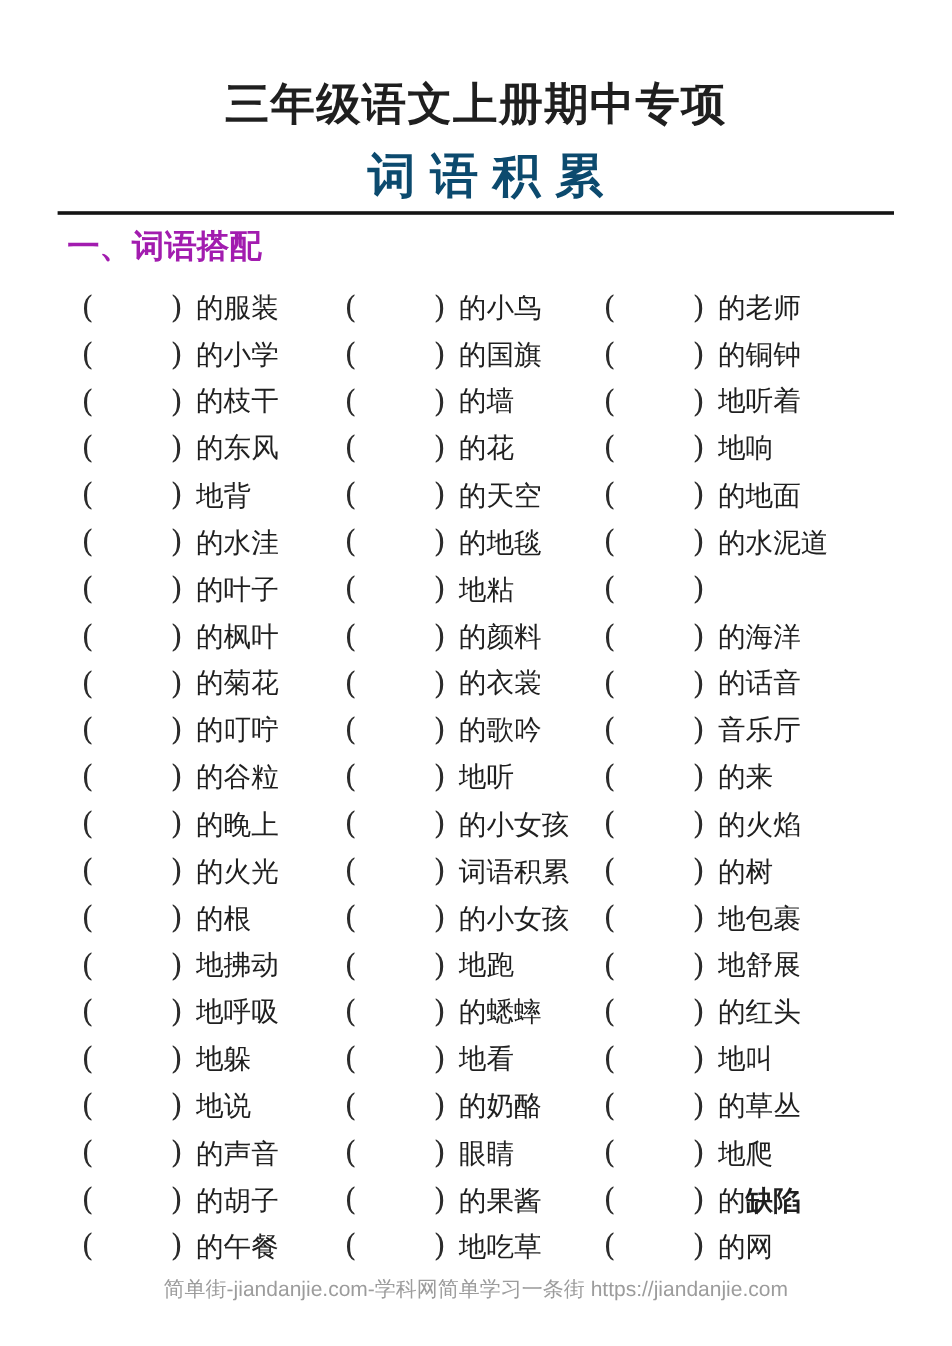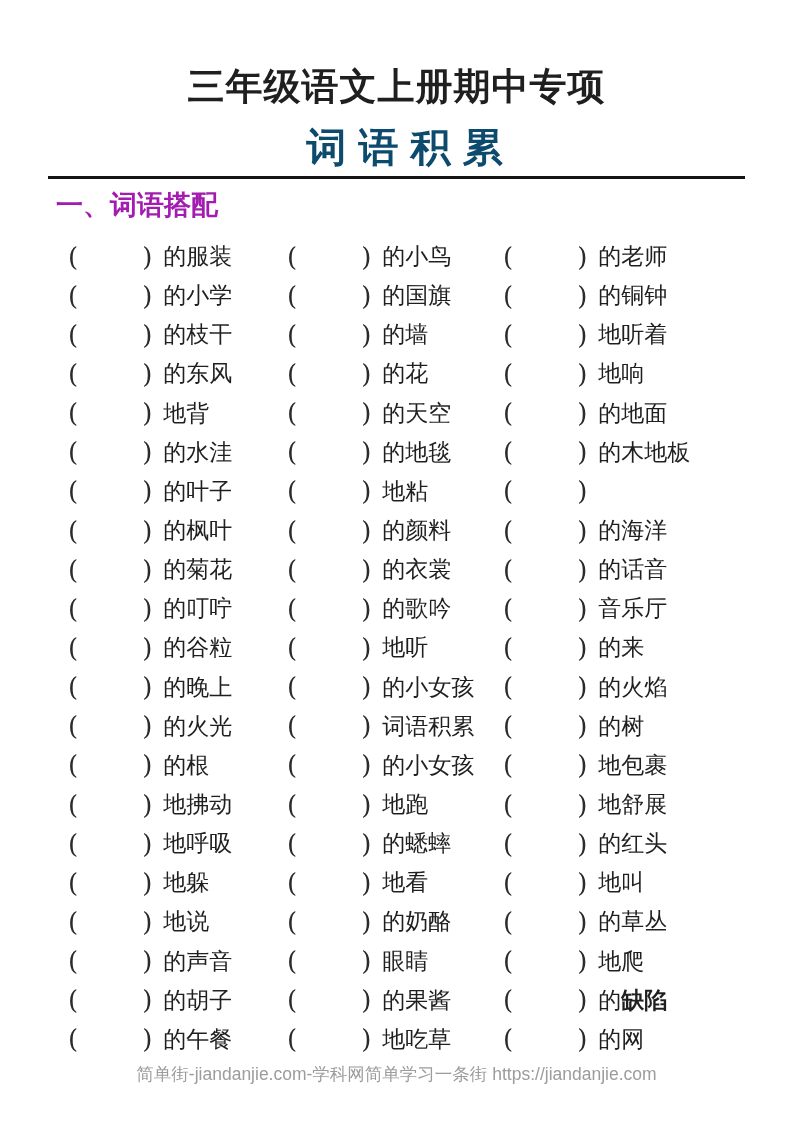--- a/index.html
+++ b/index.html
@@ -203,21 +203,21 @@
       <div class="cell">
         <span class="p">(</span>
         <span class="blank"></span>
         <span class="p">)</span>
         <span class="label">的地毯</span>
       </div>
       <div class="cell">
         <span class="p">(</span>
         <span class="blank"></span>
         <span class="p">)</span>
-        <span class="label">的木地板</span>
+        <span class="label">的水泥道</span>
       </div>
       <div class="cell">
         <span class="p">(</span>
         <span class="blank"></span>
         <span class="p">)</span>
         <span class="label">的叶子</span>
       </div>
       <div class="cell">
         <span class="p">(</span>
         <span class="blank"></span>

